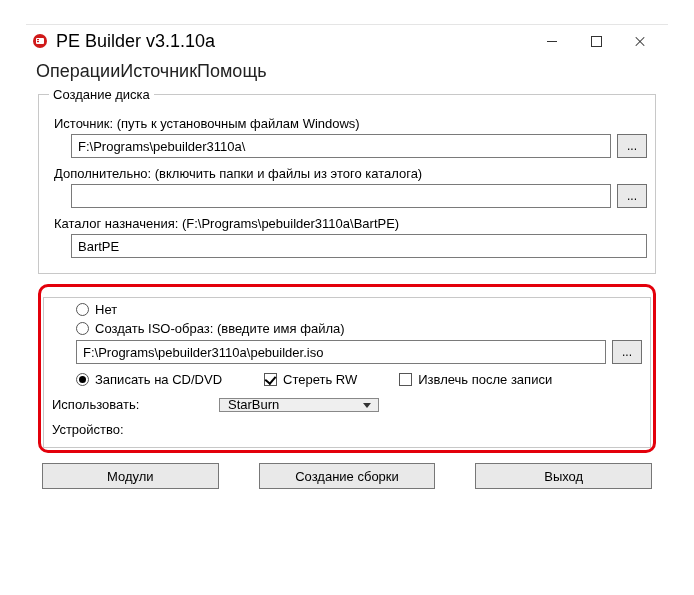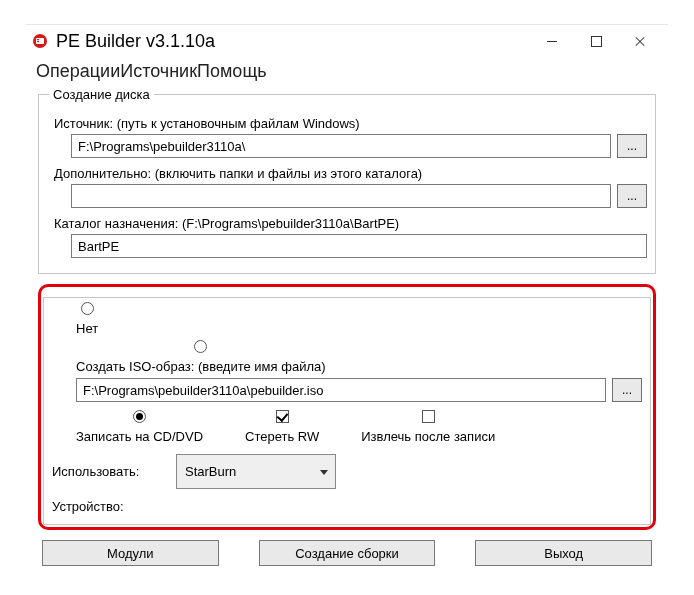--- a/index.html
+++ b/index.html
@@ -112,48 +112,48 @@
   }
 
   .radio, .checkbox {
     display:inline-flex;
     align-items:center;
     gap:6px;
     margin-right: 18px;
     font-size: 13px;
     cursor: default;
     user-select: none;
-    flex-direction: column;
   }
   .radio .r {
     width:13px;height:13px;border:1px solid #555;border-radius:50%;
     display:inline-flex;align-items:center;justify-content:center;background:#fff;
   }
   .radio.checked .r::after {
     content:"";width:7px;height:7px;background:#000;border-radius:50%;
   }
   .checkbox .c {
     width:13px;height:13px;border:1px solid #555;background:#fff;
     display:inline-flex;align-items:center;justify-content:center;
   }
   .checkbox.checked .c::after {
     content:"";width:5px;height:8px;border:solid #000;border-width:0 2px 2px 0;
     transform:rotate(40deg);margin-top:-2px;
   }
 
   .select {
     position:relative;
     border:1px solid #888;
-    height:35px;
+    height:14px;
     background:#efefef;
     display:inline-flex;
     align-items:center;
     padding:0 22px 0 8px;
     font-size:13px;
     cursor:default;
+    margin-left:43px;
   }
   .select::after {
     content:"";
     position:absolute; right:7px; top:50%;
     width:0;height:0;margin-top:-2px;
     border-left:4px solid transparent;
     border-right:4px solid transparent;
     border-top:5px solid #333;
   }
   .select.wide { flex:1; }

